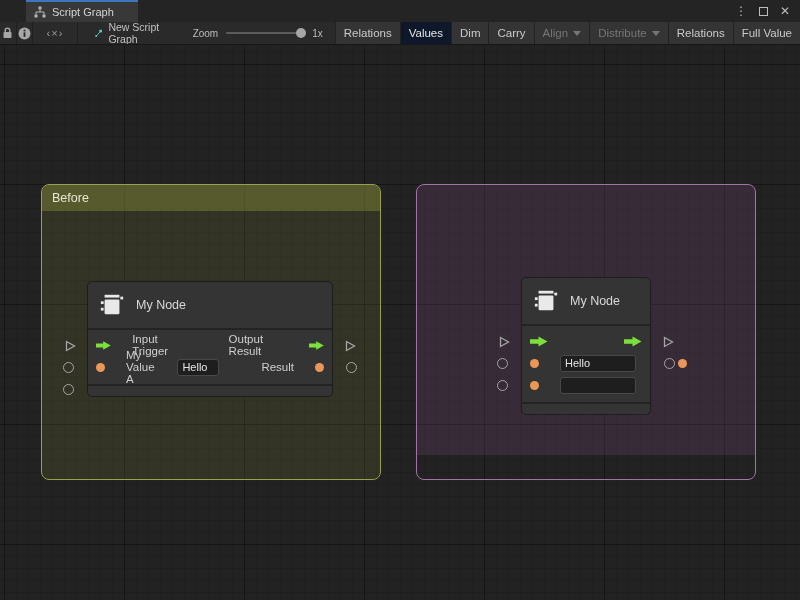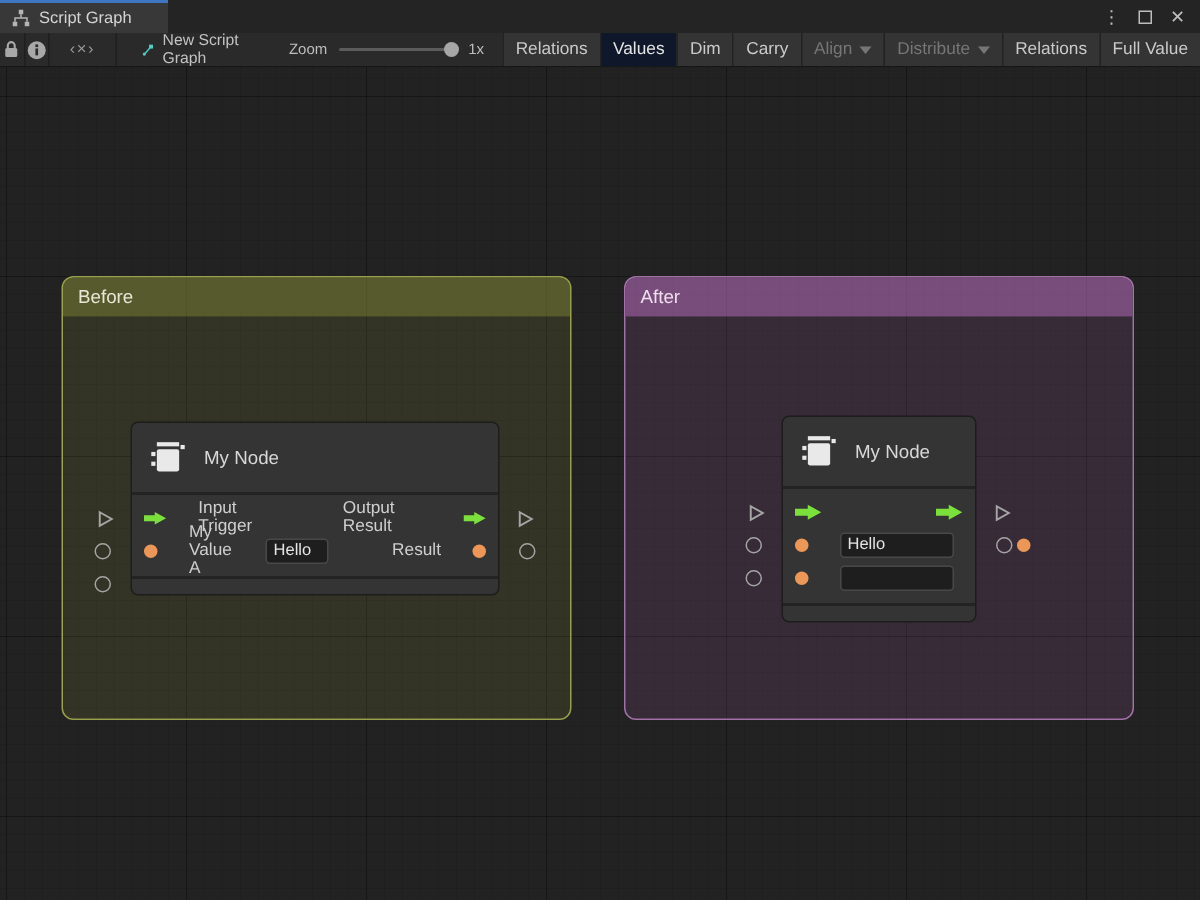--- a/index.html
+++ b/index.html
@@ -1,21 +1,21 @@
 <!DOCTYPE html>
 <html><head>
 <meta charset="utf-8">
 <style>
   * { margin:0; padding:0; box-sizing:border-box; }
   html,body { width:800px; height:600px; overflow:hidden; background:#222;
               font-family:"Liberation Sans", sans-serif; }
 
   
   .tabbar { position:absolute; left:0; top:0; width:800px; height:22px;
-            background:#242424; display:flex; align-items:stretch; }
+            background:#242424; display:flex; align-items:stretch;padding-left:26px; }
   .tab { width:112px; background:#383838; border-top:2px solid #3e76c1;
          display:flex; align-items:center; gap:6px; padding:0 8px;
          color:#d4d4d4; font-size:11px; }
   .win-controls { margin-left:auto; display:flex; align-items:center; gap:4px; padding-right:6px; }
   .win-btn { width:18px; height:18px; display:flex; align-items:center; justify-content:center;
              color:#bdbdbd; font-size:12px; cursor:default; }
   .maximize-box { width:9px; height:9px; border:1.5px solid #bdbdbd; }
 
   
   .toolbar { position:absolute; left:0; top:22px; width:800px; height:23px;
@@ -155,21 +155,20 @@
 </div>
 
 <div class="canvas">
 
   <div class="group before">
     <div class="group-header">Before</div>
     <div class="group-body"></div>
   </div>
 
   <div class="group after">
-    <div class="group-header">After</div>
     <div class="group-body"></div>
   </div>
 
   <div class="node before-node">
     <div class="node-header">
       <svg width="28" height="26" viewBox="0 0 30 28">
         <rect x="7" y="3" width="16" height="3" fill="#e9e9e9"></rect>
         <rect x="7" y="8" width="16" height="16" rx="1.5" fill="#e9e9e9"></rect>
         <rect x="3" y="10" width="3" height="3" fill="#e9e9e9"></rect>
         <rect x="3" y="17" width="3" height="3" fill="#e9e9e9"></rect>

